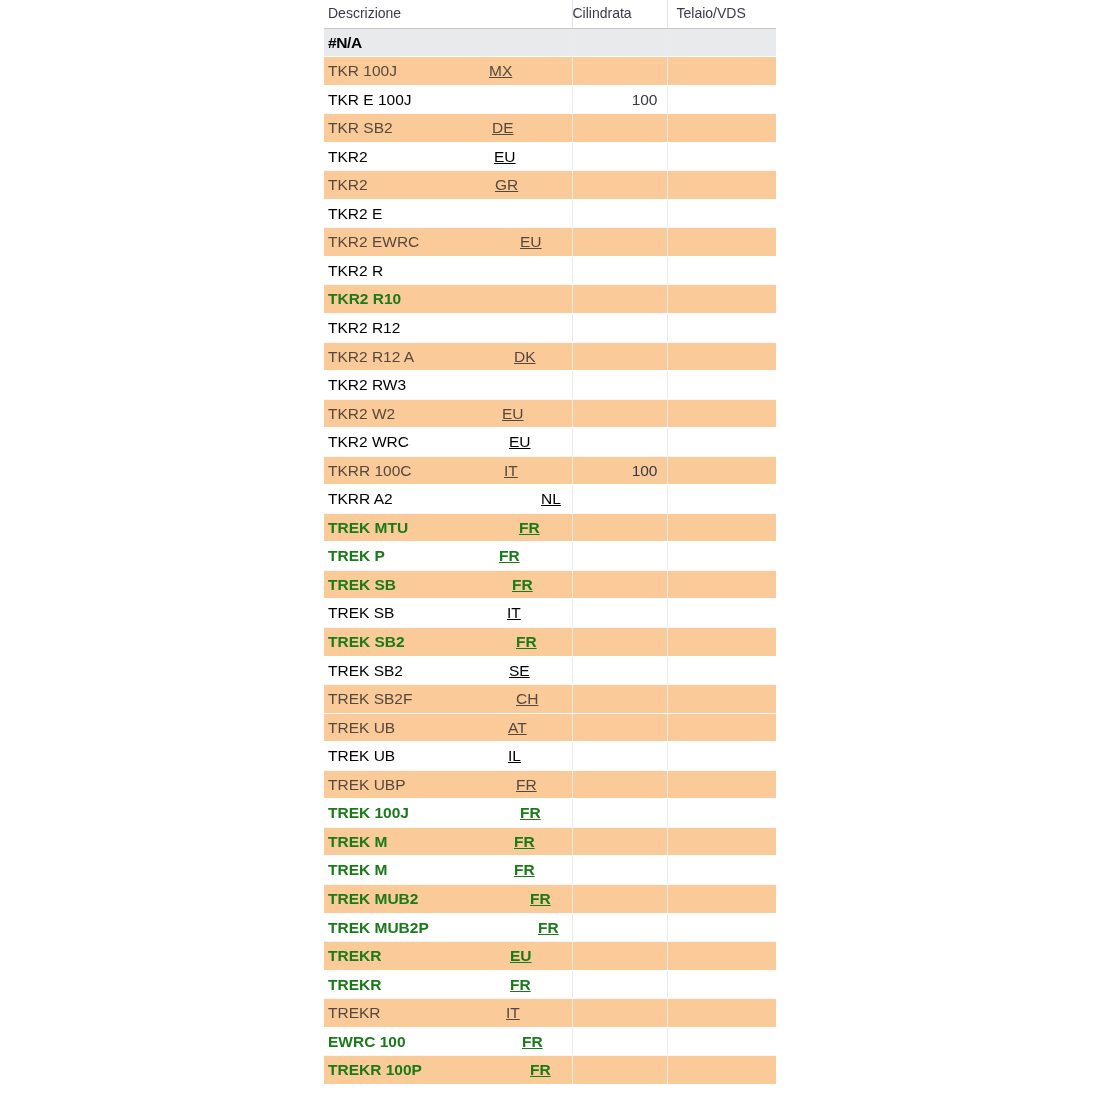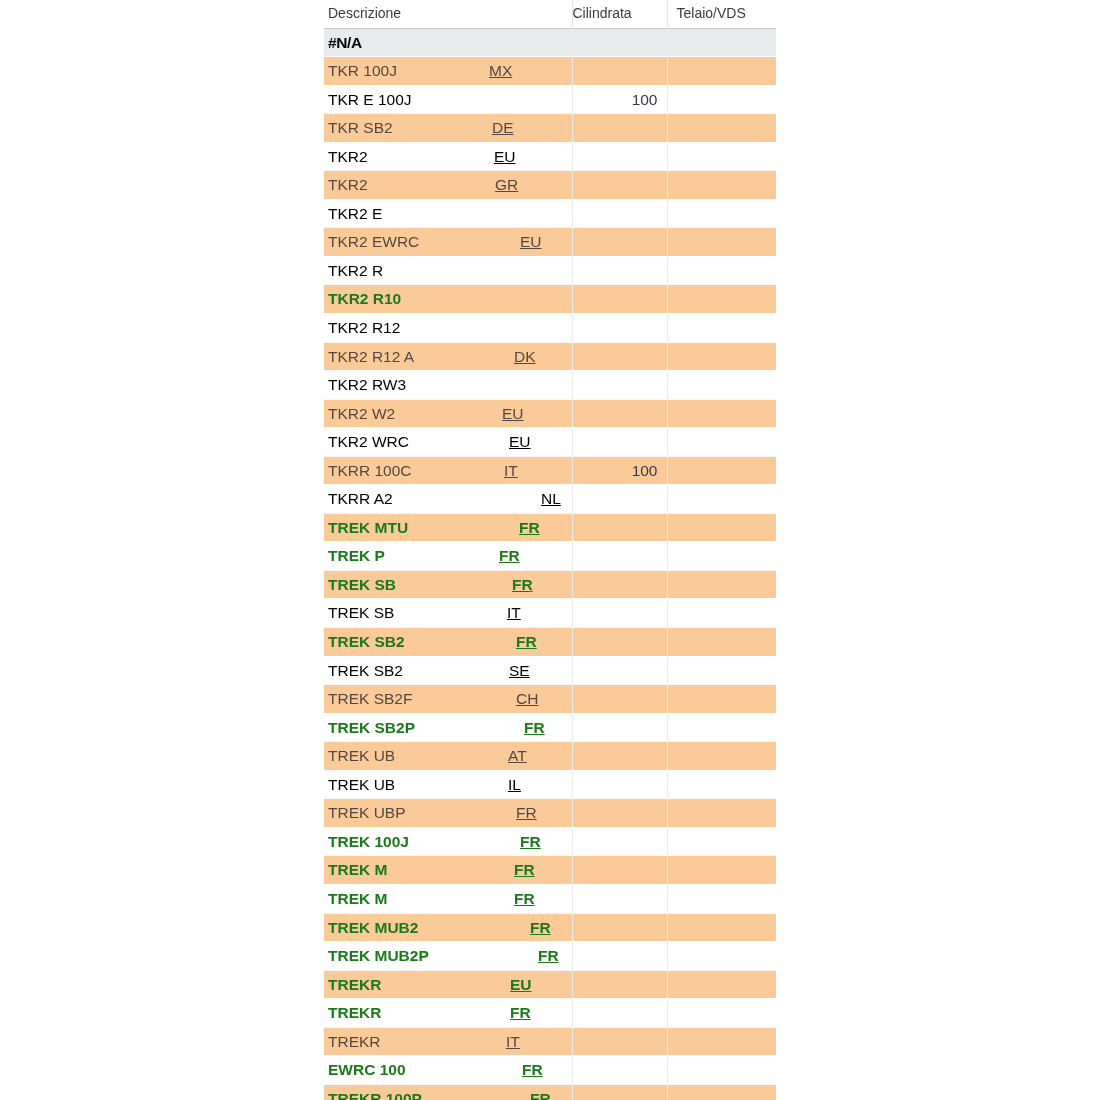--- a/index.html
+++ b/index.html
@@ -236,25 +236,20 @@
         <tr class="r-plain">
           <td class="td-desc normal"><span>TREK  SB2</span><span class="code" style="left: 185px;">SE</span></td>
           <td class="td-cil"></td>
           <td class="td-tel"></td>
         </tr>
         <tr class="r-hl">
           <td class="td-desc onorange"><span>TREK  SB2F</span><span class="code" style="left: 192px;">CH</span></td>
           <td class="td-cil"></td>
           <td class="td-tel"></td>
         </tr>
-        <tr class="r-plain">
-          <td class="td-desc green"><span>TREK  SB2P</span><span class="code" style="left: 200px;">FR</span></td>
-          <td class="td-cil"></td>
-          <td class="td-tel"></td>
-        </tr>
         <tr class="r-hl">
           <td class="td-desc onorange"><span>TREK  UB</span><span class="code" style="left: 184px;">AT</span></td>
           <td class="td-cil"></td>
           <td class="td-tel"></td>
         </tr>
         <tr class="r-plain">
           <td class="td-desc normal"><span>TREK  UB</span><span class="code" style="left: 184px;">IL</span></td>
           <td class="td-cil"></td>
           <td class="td-tel"></td>
         </tr>

